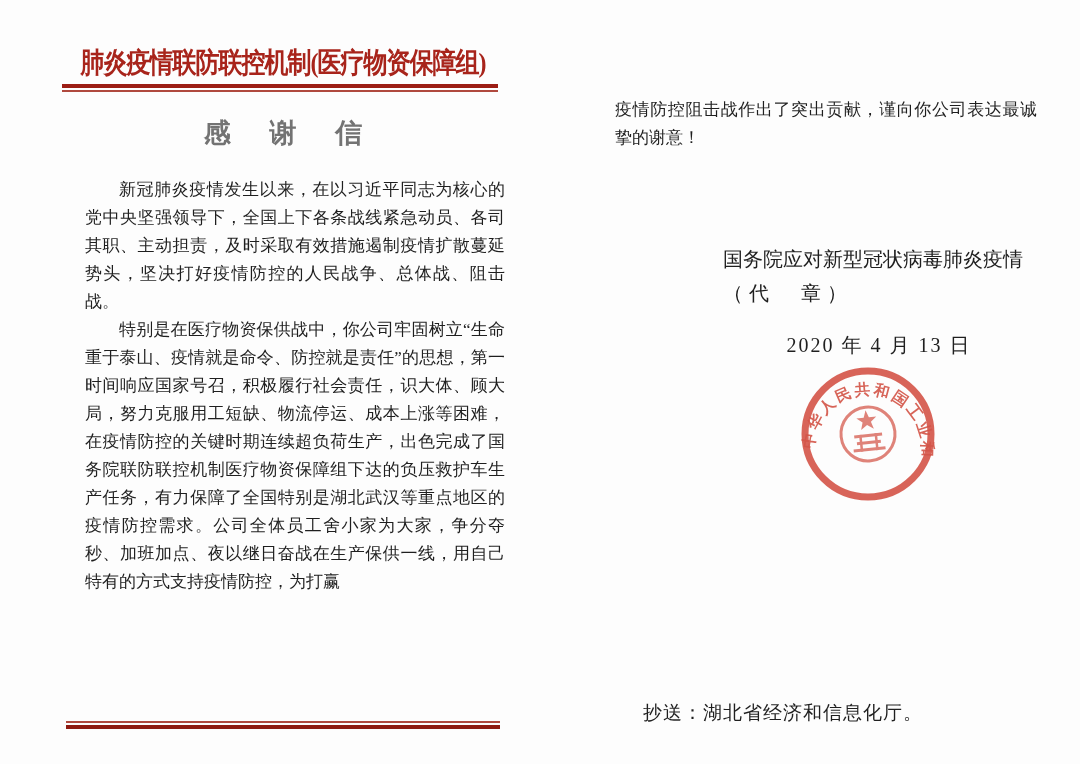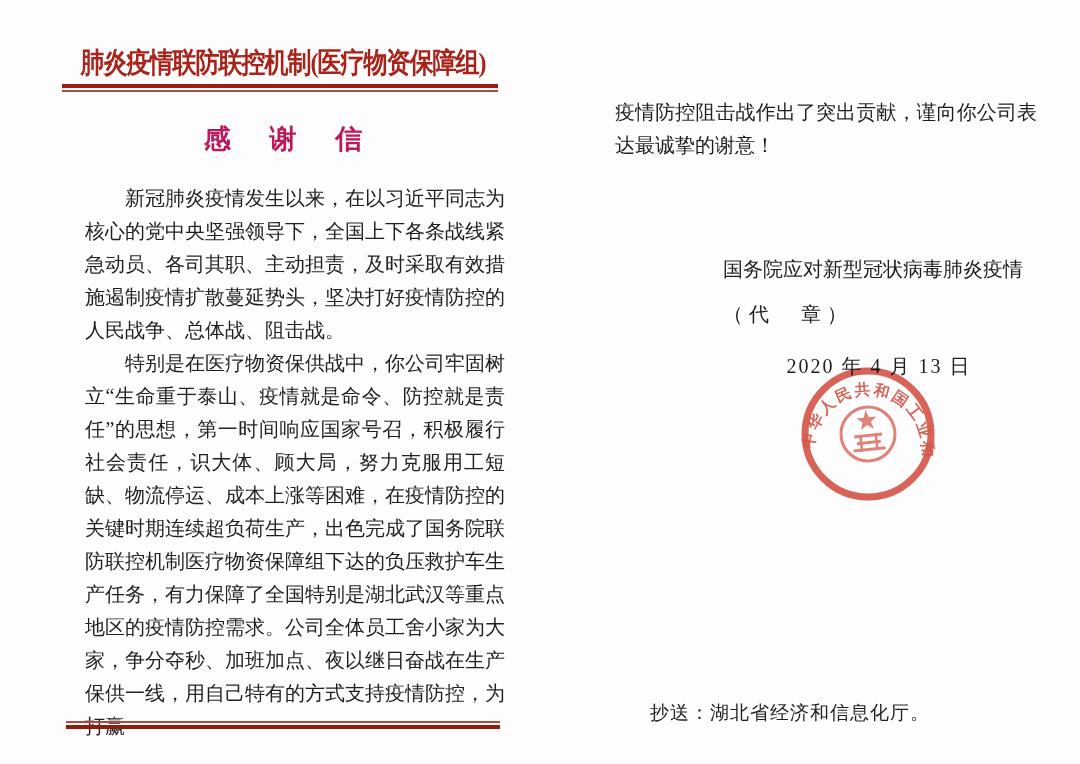--- a/index.html
+++ b/index.html
@@ -32,50 +32,50 @@
   }
   .double-rule{
     height:9px;margin:9px 0 0 2px;width:436px;
     background:linear-gradient(to bottom,
       #9c1d14 0,#9c1d14 4px,
       transparent 4px,transparent 6px,
       #b0493e 6px,#b0493e 8px,
       transparent 8px);
   }
   .letter-title{
-    text-align:center;font-size:27px;font-weight:bold;color:#be185d;
-    letter-spacing:16px;text-indent:16px;margin-top:28px;
+    text-align:center;font-size:27px;font-weight:bold;color:#737373;
+    letter-spacing:16px;text-indent:16px;margin-top:22px;
   }
   .body-text{
     margin:25px 0 0 25px;width:420px;
-    font-size:20px;line-height:33px;text-align:justify;
+    font-size:17px;line-height:28px;text-align:justify;
     color:var(--ink);
   }
   .para{text-indent:2em;}
   .salutation{text-indent:0;}
   .footer-rule{
     position:absolute;left:6px;top:677px;width:434px;height:9px;
     background:linear-gradient(to bottom,
       #b0493e 0,#b0493e 2px,
       transparent 2px,transparent 4px,
       #8e1a10 4px,#8e1a10 8px,
       transparent 8px);
   }
   
   .page2{position:absolute;left:615px;top:96px;width:422px;height:650px;}
   .signature{
     width:312px;margin:92px 0 0 auto;margin-right:2px;
     text-align:left;font-size:20px;line-height:30px;white-space:nowrap;
   }
-  .sig-line3{letter-spacing:6px;margin-top:15px;}
+  .sig-line3{letter-spacing:6px;margin-top:4px;}
   .letter-date{
     width:312px;margin:24px 0 0 auto;margin-right:2px;
     text-align:center;font-size:20px;letter-spacing:2px;white-space:nowrap;
   }
-  .cc-note{position:absolute;left:35px;top:604px;font-size:19px;letter-spacing:1px;}
+  .cc-note{position:absolute;left:28px;top:604px;font-size:19px;letter-spacing:1px;}
   
   .seal{
     position:absolute;left:181px;top:266px;width:144px;height:144px;
     opacity:.87;mix-blend-mode:multiply;pointer-events:none;
   }
   .seal svg{width:100%;height:100%;}
 </style>
 </head>
 <body>
 

